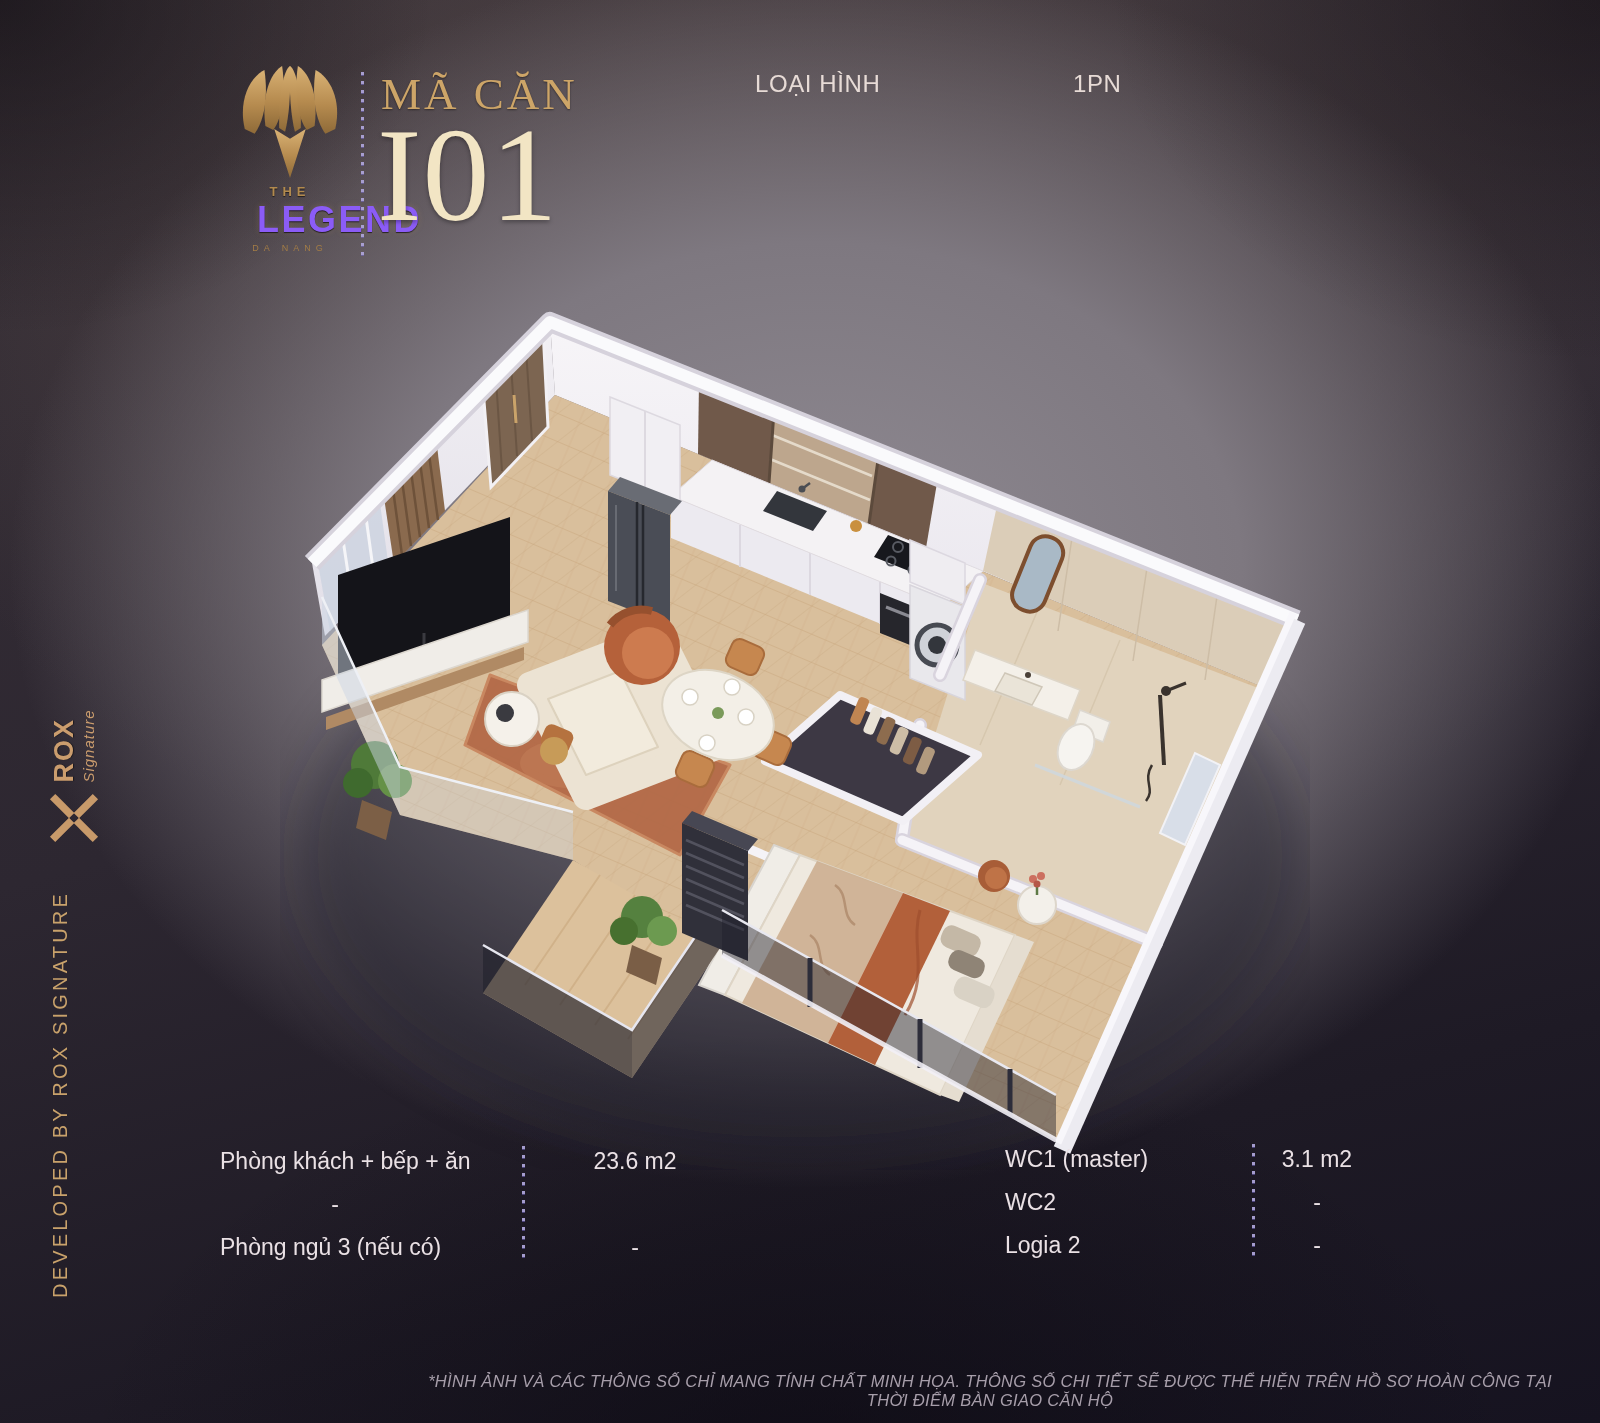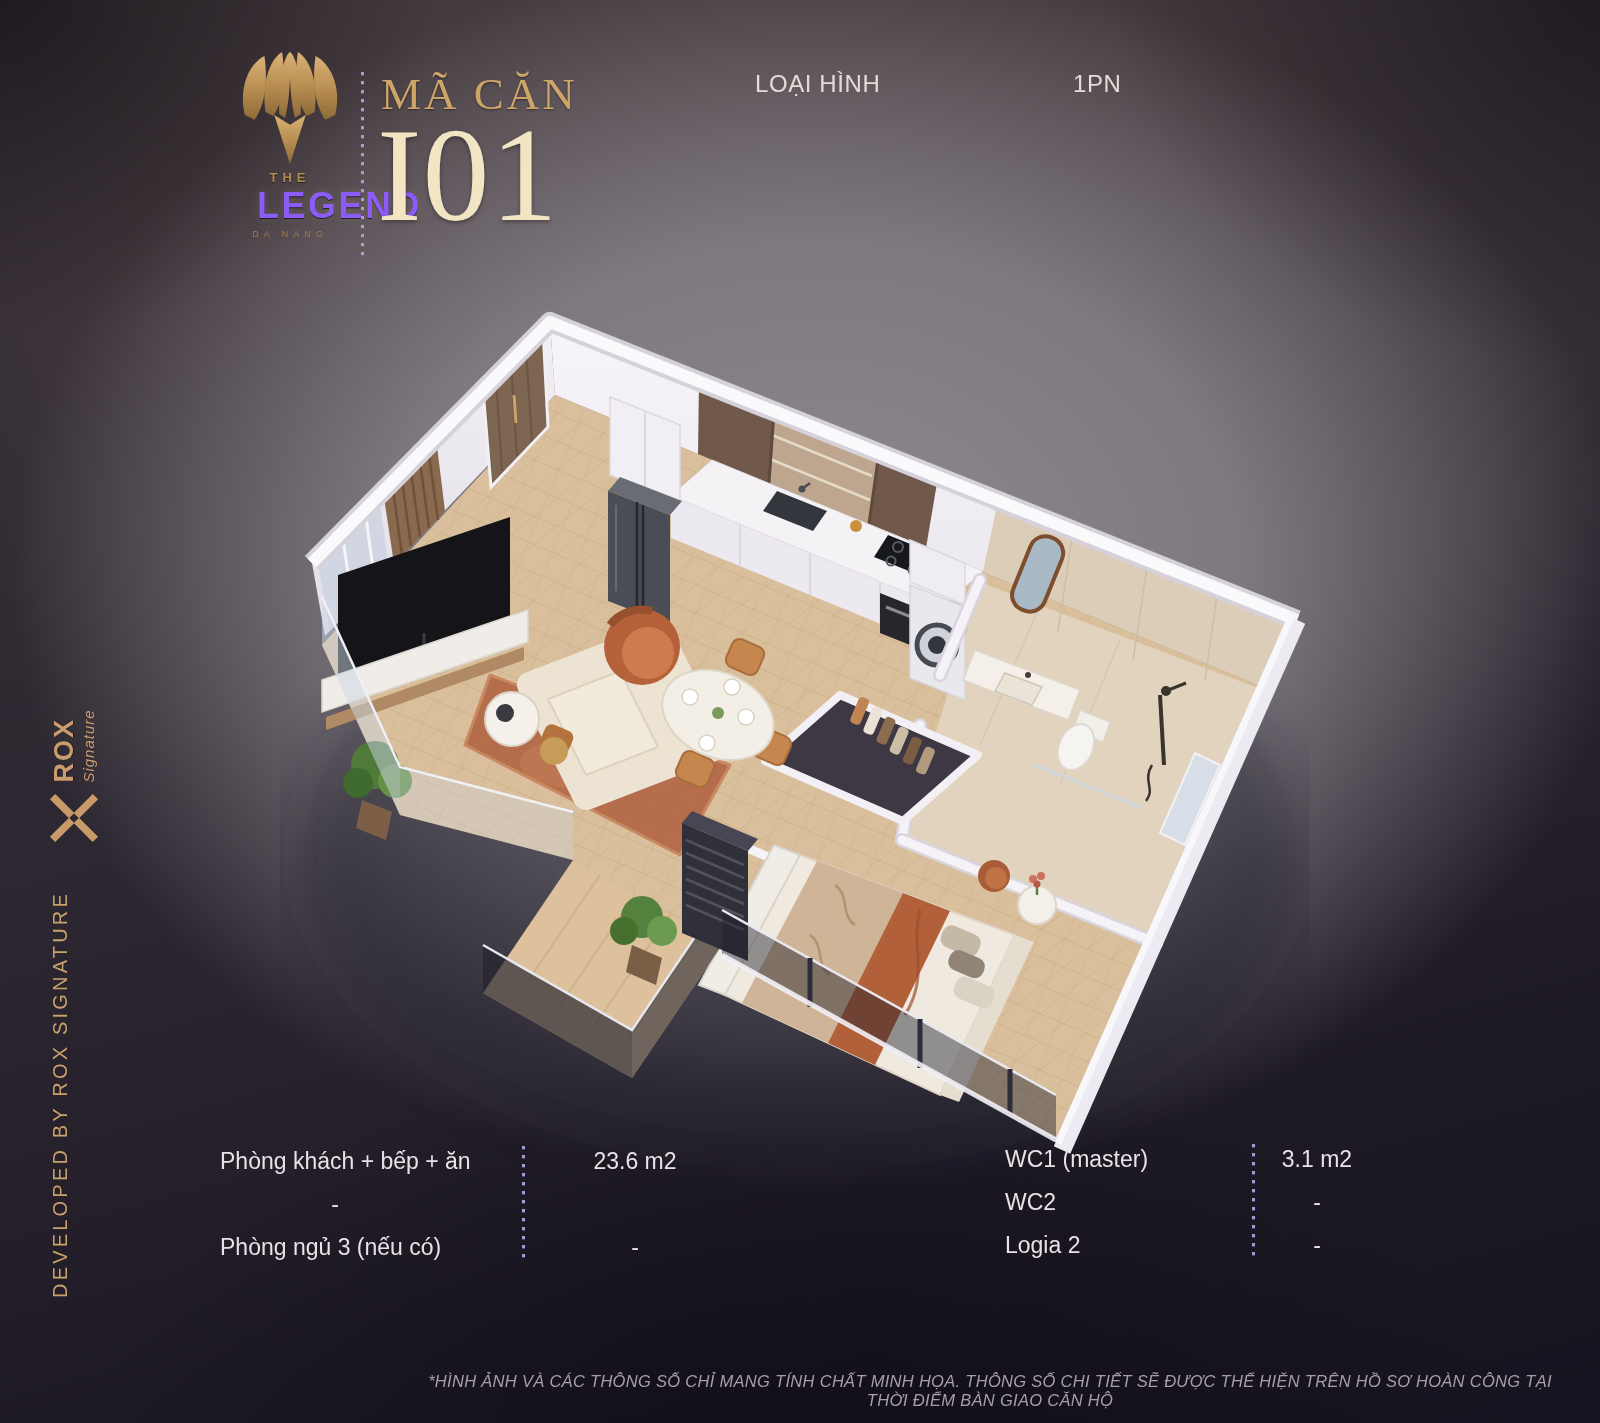--- a/index.html
+++ b/index.html
@@ -9,21 +9,21 @@
     background:
       radial-gradient(620px 480px at 0% 0%, rgba(12,9,14,.55), rgba(12,9,14,0) 70%),
       radial-gradient(700px 520px at 100% 0%, rgba(16,11,15,.5), rgba(16,11,15,0) 70%),
       radial-gradient(1000px 620px at 50% 104%, rgba(10,8,16,.62), rgba(10,8,16,0) 72%),
       radial-gradient(1120px 860px at 51% 40%, #8f8a92 0%, #7e7880 38%, rgba(92,85,90,0) 72%),
       radial-gradient(1500px 1000px at 50% 22%, rgba(118,102,96,.55) 0%, rgba(118,102,96,0) 62%),
       linear-gradient(165deg, #383036 0%, #2d2731 48%, #1e1a25 78%, #161320 100%);
   }
   .abs{position:absolute;}
   
-  .brand{left:220px;top:50px;width:140px;text-align:center;}
+  .brand{left:220px;top:64px;width:140px;text-align:center;}
   .brand svg{display:block;margin:0 auto;}
   .brand-the{font-size:13px;letter-spacing:5px;color:#b28a4e;font-weight:bold;margin-top:2px;text-shadow:0 1px 1px rgba(0,0,0,.6);}
   .brand-name{font-size:36px;font-weight:bold;letter-spacing:2.5px;color:#8b5cf6;text-shadow:0 1px 1px rgba(0,0,0,.65),0 0 6px rgba(201,160,94,.25);margin-left:37px;}
   .brand-city{font-size:9px;letter-spacing:5px;color:#a37c46;margin-top:2px;}
   
   .vdots{width:3px;background-image:repeating-linear-gradient(180deg, rgba(172,163,215,.95) 0 3px, rgba(120,108,200,.55) 3px 4px, transparent 4px 9px);}
   .divider-header{left:361px;top:72px;height:186px;}
   
   .unit-label{left:381px;top:68px;font-family:"Liberation Serif", serif;font-size:45px;letter-spacing:3px;color:#cda568;text-shadow:0 1px 2px rgba(0,0,0,.45);text-align:right;}
   .unit-big{left:377px;top:100px;font-family:"Liberation Serif", serif;font-size:134px;line-height:1.12;color:#f2e5c4;letter-spacing:1px;text-shadow:0 2px 4px rgba(0,0,0,.35);}

